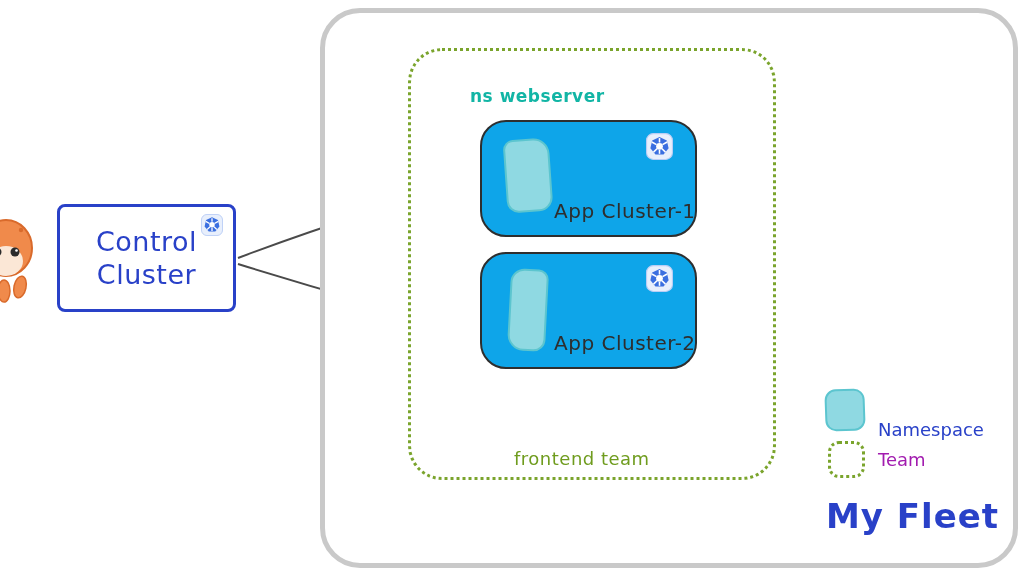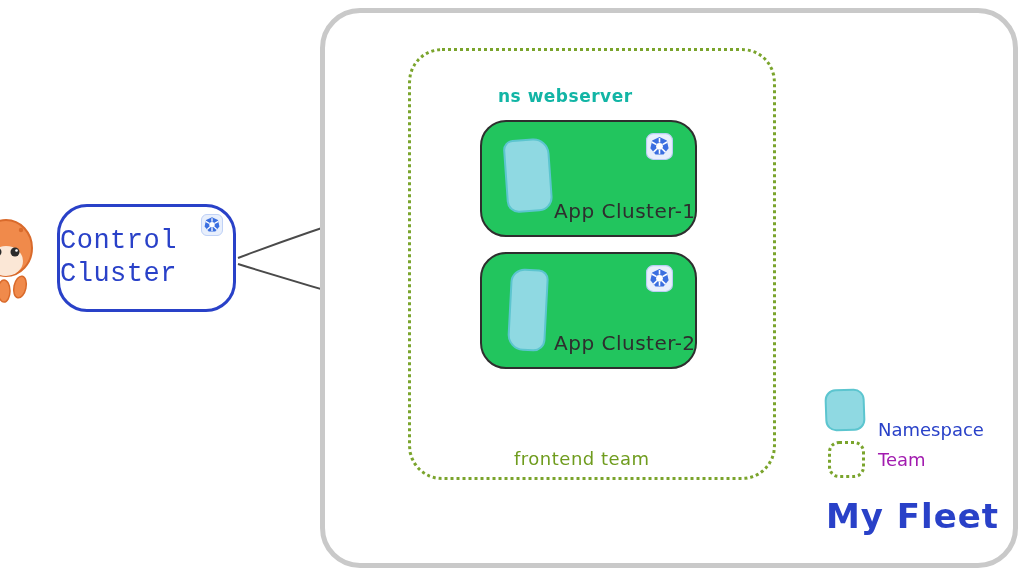--- a/index.html
+++ b/index.html
@@ -11,27 +11,26 @@
     background: #ffffff;
     font-family: "DejaVu Sans", sans-serif;
   }
   .abs { position: absolute; }
 
   
   .control-box {
     left: 57px; top: 204px;
     width: 179px; height: 108px;
     border: 3.5px solid #2941c8;
-    border-radius: 30px;
+    border-radius: 8px;
     background: #ffffff;
     box-sizing: border-box;
     display: flex; flex-direction: column;
-    align-items: flex-start; justify-content: center;
+    align-items: center; justify-content: center;
     gap: 2px;
-    font-family: Liberation Mono, monospace;
   }
   .control-line {
     color: #2941c8;
     font-size: 27px;
     line-height: 1.15;
     font-weight: 500;
     letter-spacing: 0.5px;
   }
   .control-k8s { position: absolute; top: 7px; right: 10px; width: 22px; height: 22px; }
 
@@ -60,37 +59,36 @@
     border: 3px dotted #7aa42c;
     border-radius: 34px;
     box-sizing: border-box;
   }
   .ns-label {
     left: 470px; top: 86px;
     color: #12b5a5;
     font-size: 17px;
     font-weight: 600;
     letter-spacing: 0.5px;
-    margin-left: 28px;
   }
   .team-label {
     left: 514px; top: 448px;
     color: #6f9c1e;
     font-size: 18px;
     font-weight: 500;
     letter-spacing: 0.5px;
     text-align: center;
   }
 
   
   .cluster-card {
     width: 217px; height: 117px;
     border: 2.5px solid #2e2e2e;
     border-radius: 26px;
-    background: #22c55e;
+    background: #0ea5e9;
     box-sizing: border-box;
   }
   .cluster-1 { left: 480px; top: 120px; }
   .cluster-2 { left: 480px; top: 252px; }
   .cluster-label {
     position: absolute;
     left: 72px; bottom: 12px;
     color: #2e2e2e;
     font-size: 20px;
     font-weight: 500;

